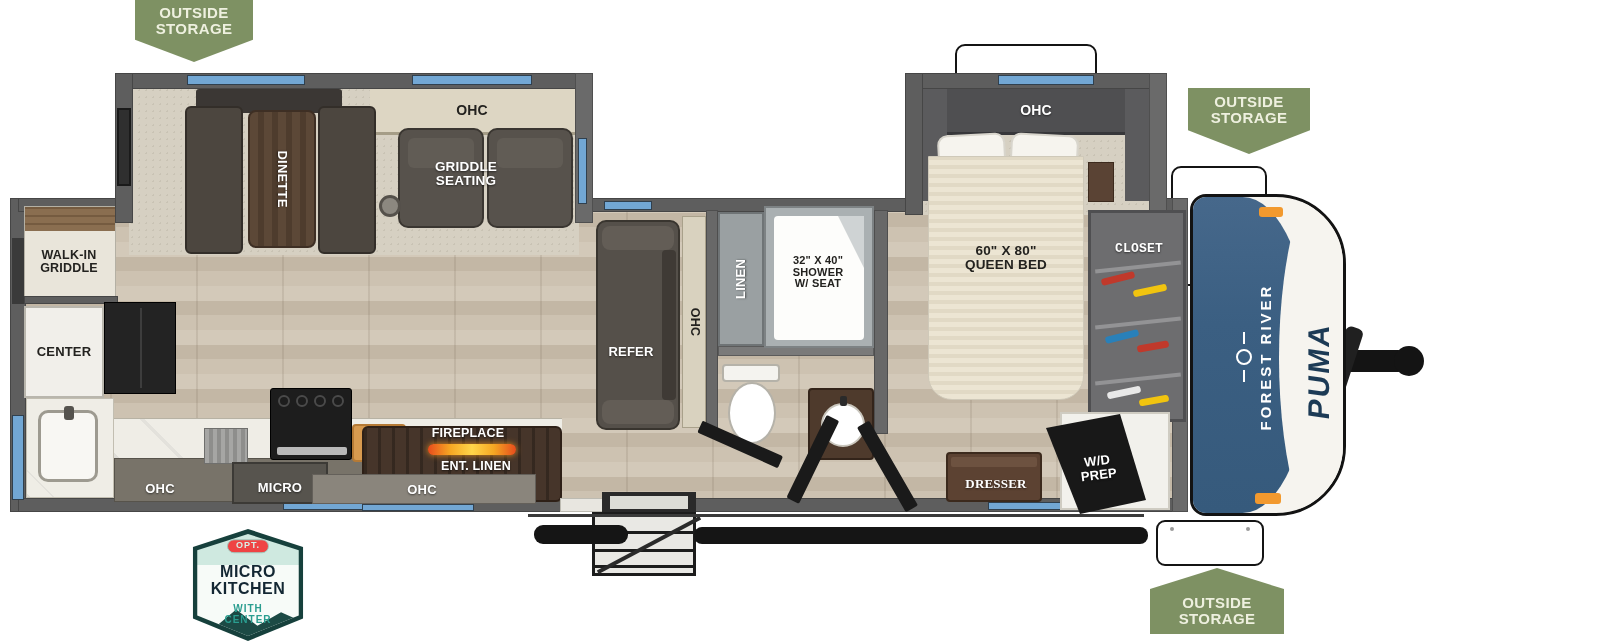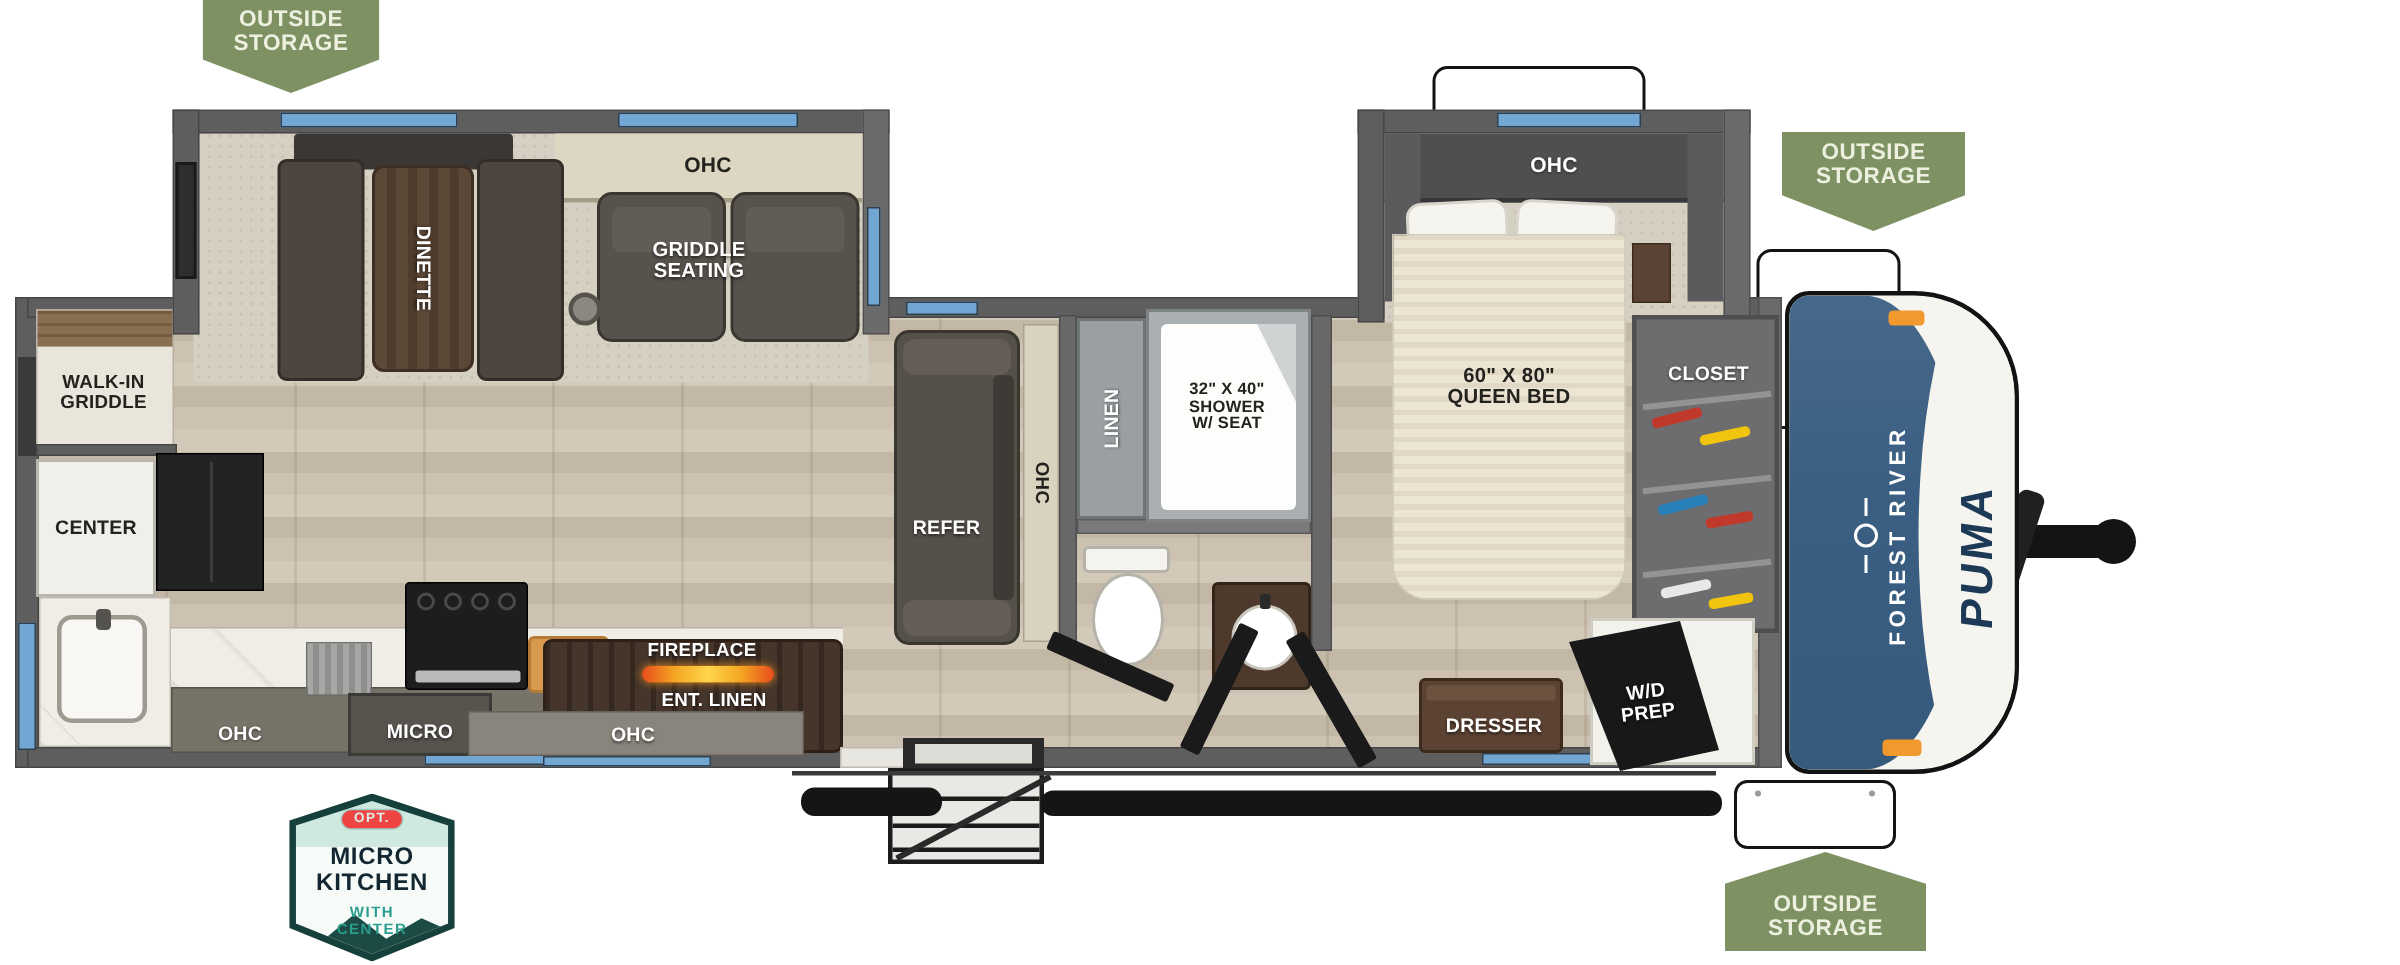--- a/index.html
+++ b/index.html
@@ -180,26 +180,26 @@
     <span style="left:4px;top:52px;width:86px;height:4px;background:#939395;transform:rotate(-6deg);"></span>
     <span style="left:4px;top:108px;width:86px;height:4px;background:#939395;transform:rotate(-6deg);"></span>
     <span style="left:4px;top:164px;width:86px;height:4px;background:#939395;transform:rotate(-6deg);"></span>
     <span style="left:10px;top:62px;width:34px;height:7px;background:#c0392b;transform:rotate(-14deg);border-radius:3px;"></span>
     <span style="left:42px;top:74px;width:34px;height:7px;background:#f1c40f;transform:rotate(-12deg);border-radius:3px;"></span>
     <span style="left:14px;top:120px;width:34px;height:7px;background:#2980b9;transform:rotate(-14deg);border-radius:3px;"></span>
     <span style="left:46px;top:130px;width:32px;height:7px;background:#c0392b;transform:rotate(-10deg);border-radius:3px;"></span>
     <span style="left:16px;top:176px;width:34px;height:7px;background:#e8e8e8;transform:rotate(-12deg);border-radius:3px;"></span>
     <span style="left:48px;top:184px;width:30px;height:7px;background:#f1c40f;transform:rotate(-10deg);border-radius:3px;"></span>
   </div>
-  <div class="lbl w" style="left:1139px;top:249px;">CLOSET</div>
+  <div class="lbl w" style="left:1139px;top:249px;font-family:Liberation Mono, monospace;">CLOSET</div>
 
   <div style="left:946px;top:452px;width:96px;height:50px;background:#5c4232;border:2px solid #3c2a1d;border-radius:4px;">
     <span style="left:3px;top:3px;width:86px;height:10px;background:#6d5240;border-radius:2px;"></span>
   </div>
-  <div class="lbl w" style="left:996px;top:484px;">DRESSER</div>
+  <div class="lbl w" style="left:996px;top:484px;font-family:Liberation Serif, serif;">DRESSER</div>
   <div style="left:1060px;top:412px;width:110px;height:98px;background:#f2f1ec;border:2px solid #cfccc2;"></div>
   <div style="left:1046px;top:414px;width:100px;height:100px;background:#181818;clip-path:polygon(0 14%,74% 0,100% 86%,34% 100%);"></div>
   <div class="lbl w" style="left:1098px;top:468px;transform:translate(-50%,-50%) rotate(-7deg);">W/D
 PREP</div>
 
   <div style="left:1330px;top:350px;width:72px;height:22px;background:#141414;border-radius:4px;"></div>
   <div style="left:1394px;top:346px;width:30px;height:30px;background:#141414;border-radius:50%;"></div>
   <div style="left:1336px;top:326px;width:18px;height:70px;background:#202020;border-radius:6px;transform:rotate(18deg);"></div>
 
   <div style="left:1190px;top:194px;width:156px;height:322px;background:#f6f4ef;border:3px solid #131313;border-radius:16px 70px 70px 16px;overflow:hidden;">

